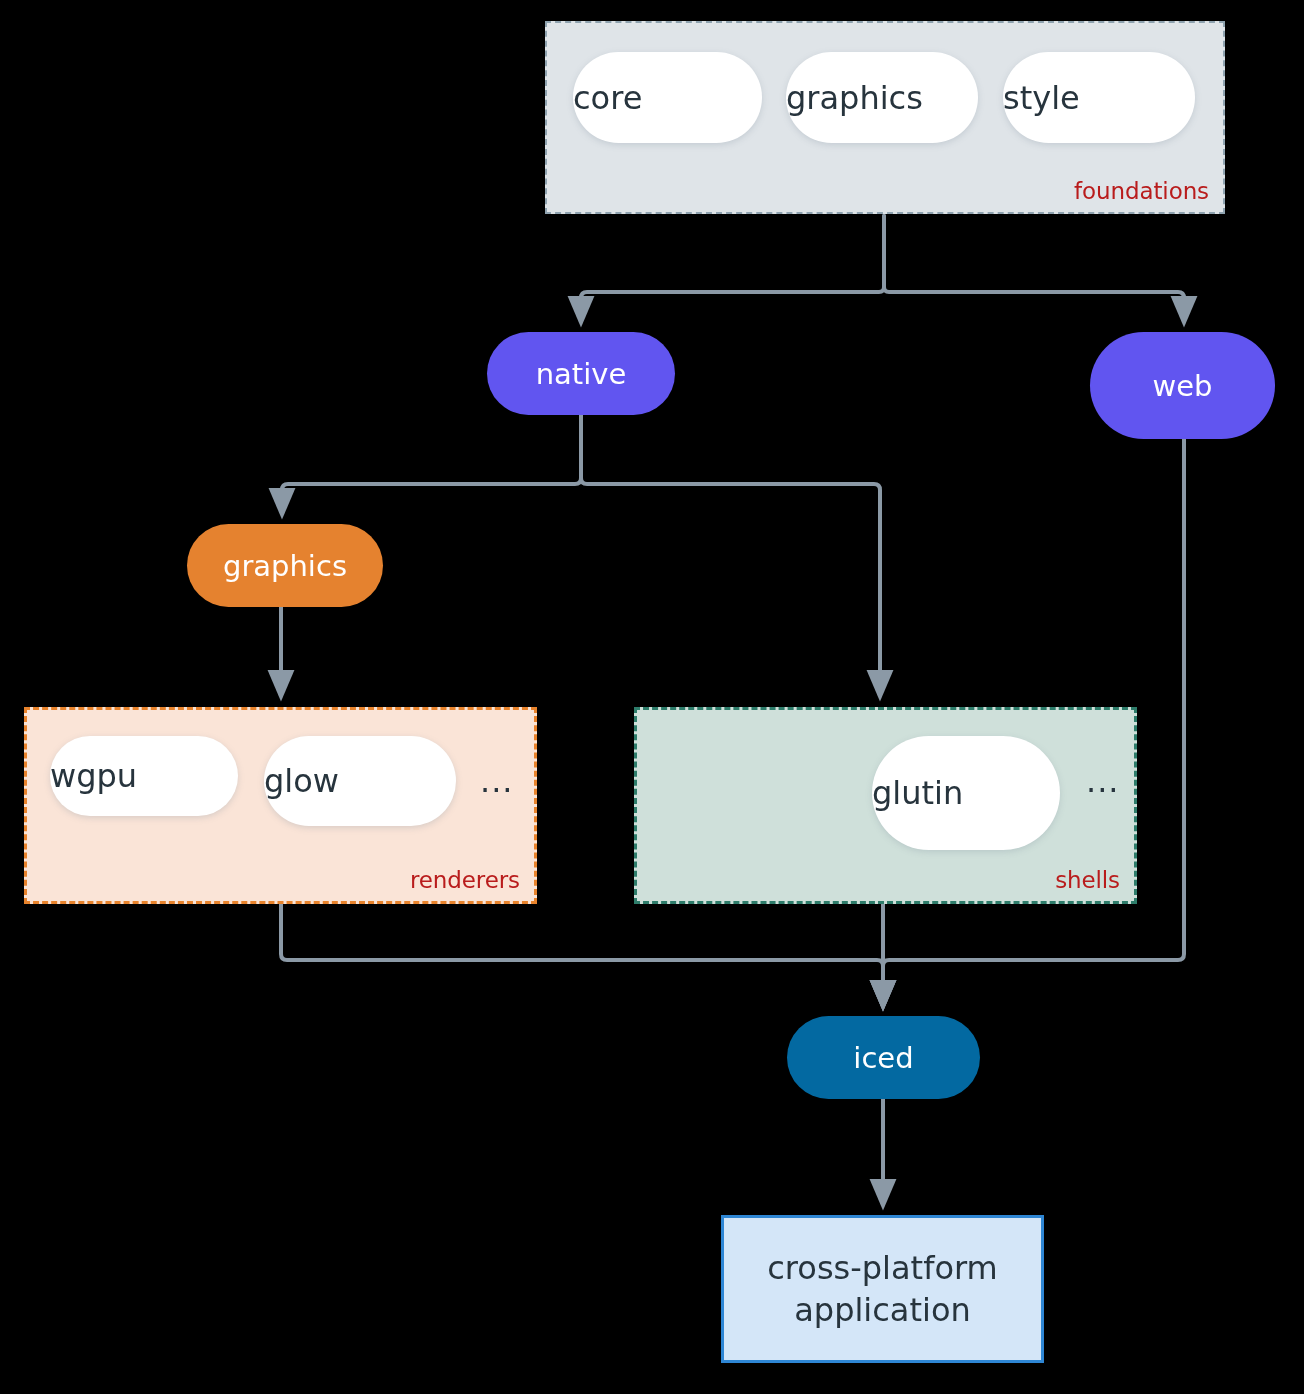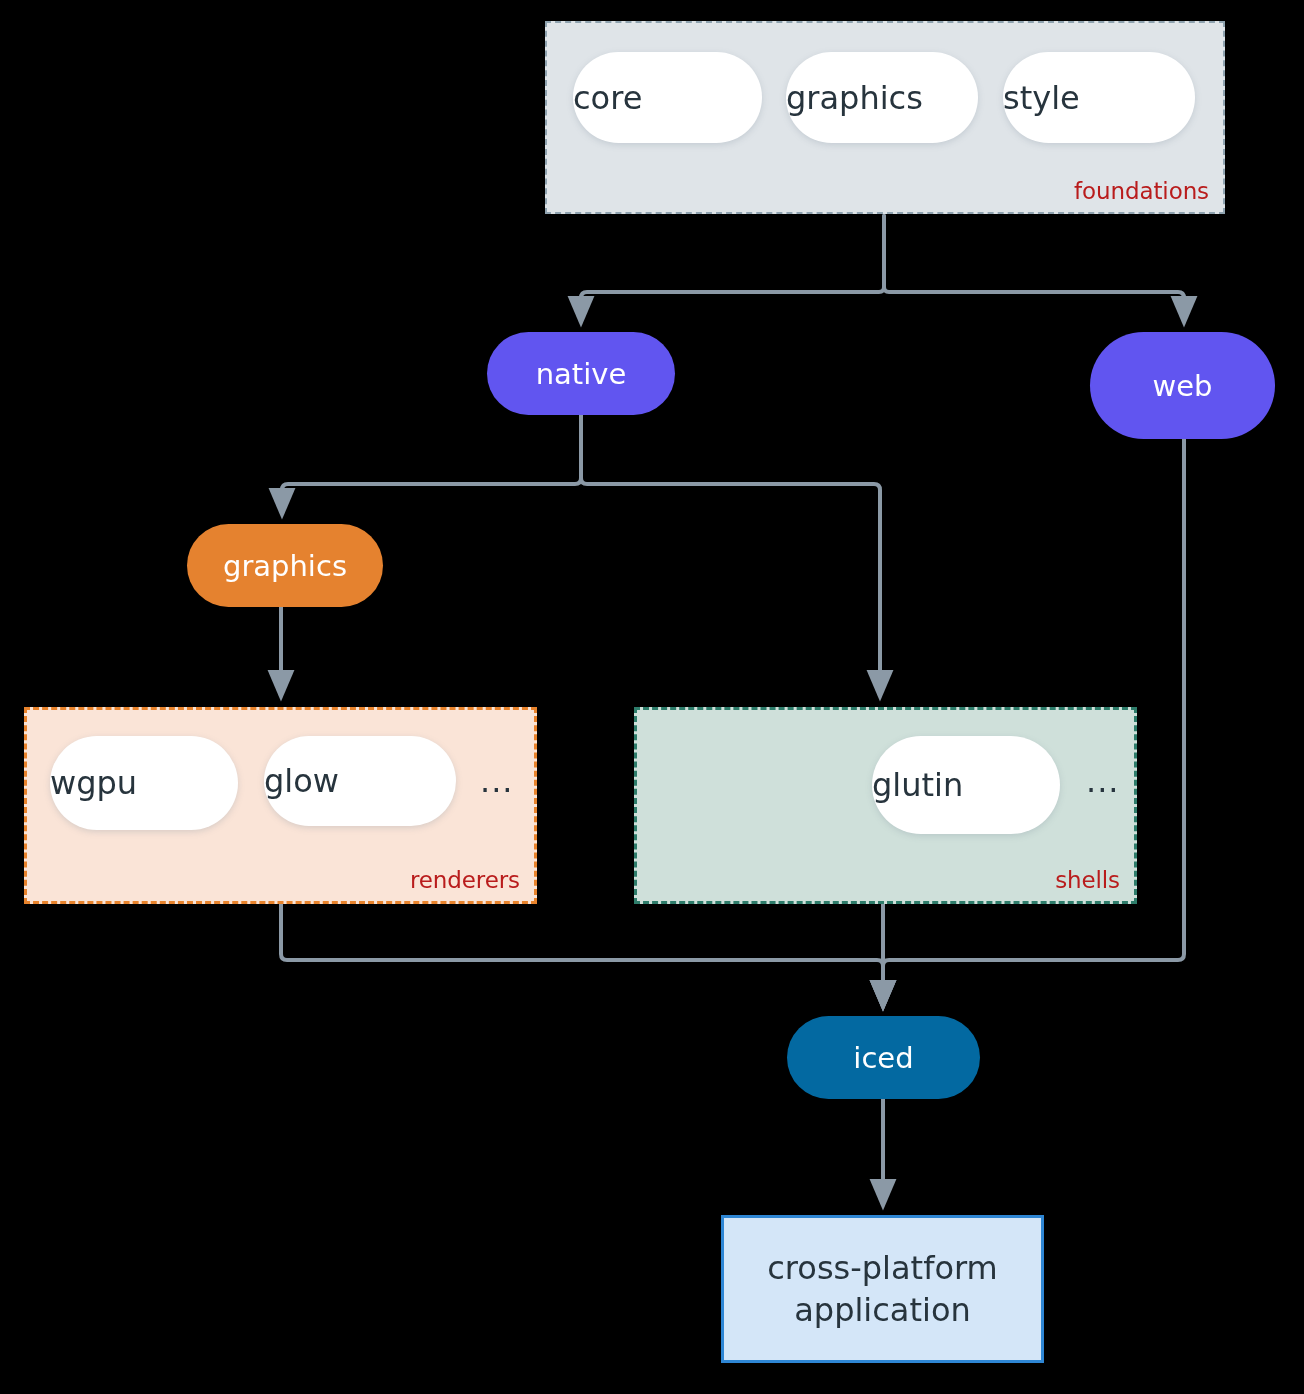--- a/index.html
+++ b/index.html
@@ -72,26 +72,26 @@
     box-shadow: 0 2px 6px rgba(120,135,150,0.25);
     box-sizing: border-box;
   }
 
   
   #pill-core    { left: 573px; top: 52px; width: 189px; height: 91px; }
   #pill-futures { left: 786px; top: 52px; width: 192px; height: 91px; }
   #pill-style   { left: 1003px; top: 52px; width: 192px; height: 91px; }
 
   
-  #pill-wgpu { left: 50px;  top: 736px; width: 188px; height: 94px; }
+  #pill-wgpu { left: 50px;  top: 736px; width: 188px; height: 80px; }
   #pill-glow { left: 264px; top: 736px; width: 192px; height: 90px; }
 
   
   #pill-winit  { left: 656px; top: 736px; width: 189px; height: 90px; }
-  #pill-glutin { left: 872px; top: 736px; width: 188px; height: 98px; }
+  #pill-glutin { left: 872px; top: 736px; width: 188px; height: 114px; }
 
   .ellipsis {
     position: absolute;
     font-size: 32px;
     color: #27343d;
     letter-spacing: 1px;
   }
   #ellipsis-renderers { left: 480px; top: 762px; }
   #ellipsis-shells    { left: 1086px; top: 762px; }
 

